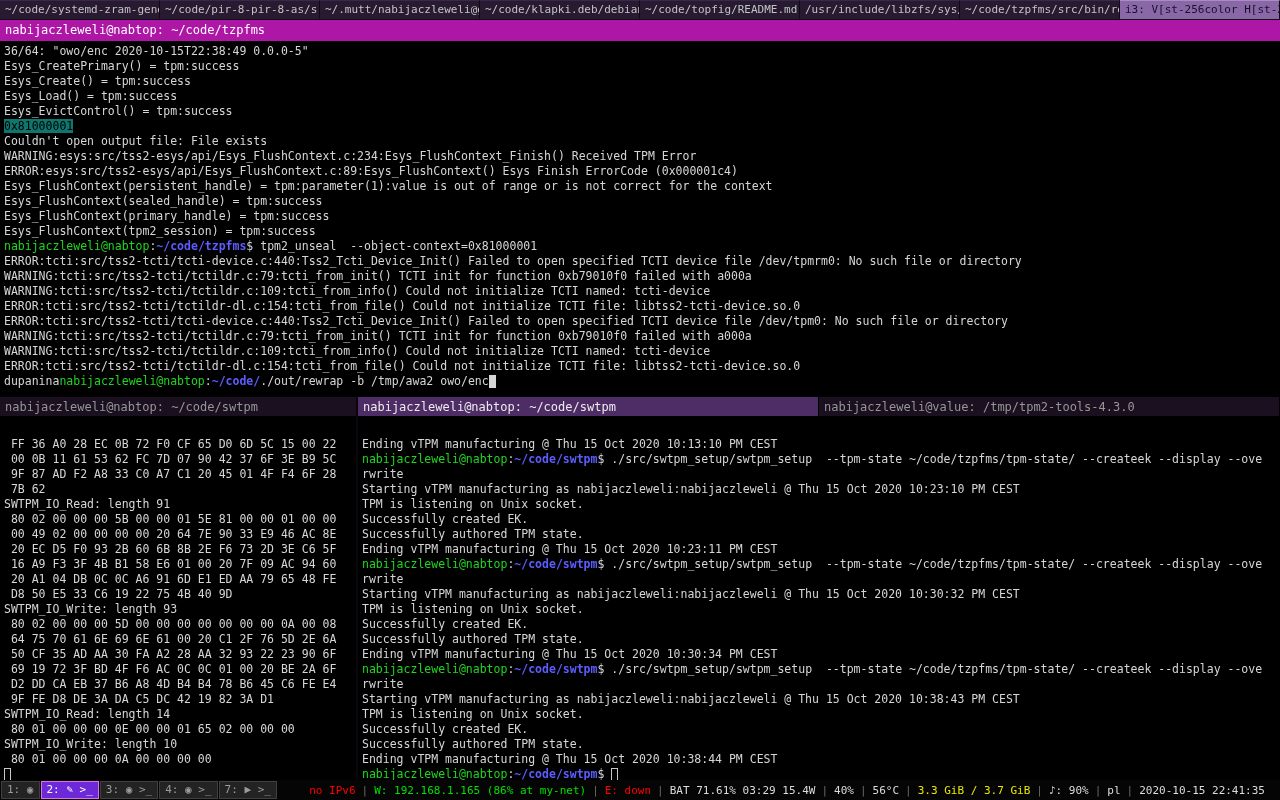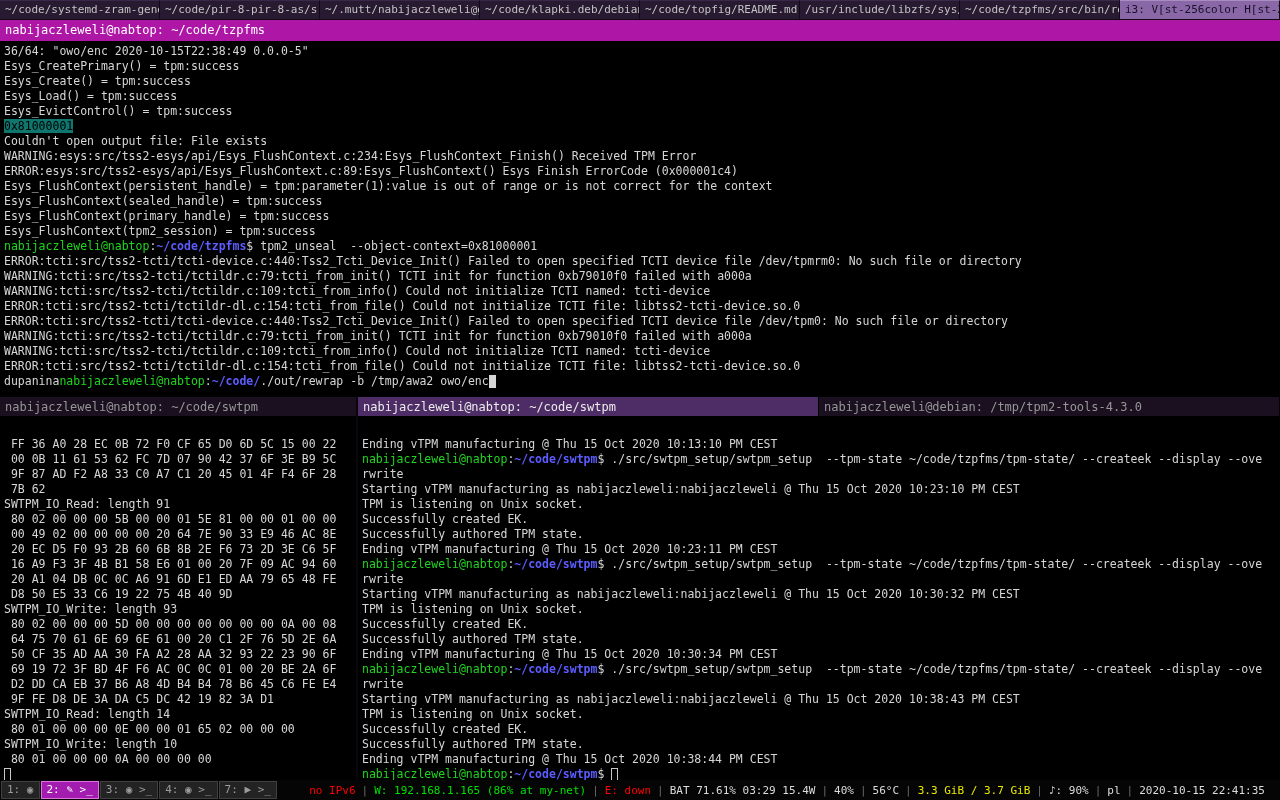--- a/index.html
+++ b/index.html
@@ -61,21 +61,21 @@
   
   .i3bar {
     height:20px; flex:0 0 auto; background:#050505; display:flex;
     justify-content:space-between; align-items:center; font-size:11px;
   }
   .ws-row { display:flex; height:20px; align-items:center; }
   .ws {
     height:18px; margin:1px 0 1px 1px; padding:0 5px; line-height:16px;
     background:#232323; color:#9c9c9c; border:1px solid #3f3f3f; white-space:pre;
   }
-  .ws.focused { background:#a21caf; color:#ffffff; border-color:#de71de; }
+  .ws.focused { background:#6d28d9; color:#ffffff; border-color:#de71de; }
   .status { display:flex; align-items:flex-end; padding-right:15px; white-space:pre; color:#dcdcdc; }
   .seg { white-space:pre; }
   .sep { color:#6a6a6a; padding:0 6px; }
   .red { color:#ff0000; }
   .green { color:#00e000; }
   .yellow { color:#e8e800; }
 </style>
 </head>
 <body>
 
@@ -97,21 +97,21 @@
   <div class="term top-term" id="main-term"><div class="tline"><span>36/64: "owo/enc 2020-10-15T22:38:49 0.0.0-5"</span></div><div class="tline"><span>Esys_CreatePrimary() = tpm:success</span></div><div class="tline"><span>Esys_Create() = tpm:success</span></div><div class="tline"><span>Esys_Load() = tpm:success</span></div><div class="tline"><span>Esys_EvictControl() = tpm:success</span></div><div class="tline"><span class="inv">0x81000001</span></div><div class="tline"><span>Couldn't open output file: File exists</span></div><div class="tline"><span>WARNING:esys:src/tss2-esys/api/Esys_FlushContext.c:234:Esys_FlushContext_Finish() Received TPM Error</span></div><div class="tline"><span>ERROR:esys:src/tss2-esys/api/Esys_FlushContext.c:89:Esys_FlushContext() Esys Finish ErrorCode (0x000001c4)</span></div><div class="tline"><span>Esys_FlushContext(persistent_handle) = tpm:parameter(1):value is out of range or is not correct for the context</span></div><div class="tline"><span>Esys_FlushContext(sealed_handle) = tpm:success</span></div><div class="tline"><span>Esys_FlushContext(primary_handle) = tpm:success</span></div><div class="tline"><span>Esys_FlushContext(tpm2_session) = tpm:success</span></div><div class="tline"><span class="g">nabijaczleweli@nabtop</span><span>:</span><span class="b">~/code/tzpfms</span><span>$ tpm2_unseal  --object-context=0x81000001</span></div><div class="tline"><span>ERROR:tcti:src/tss2-tcti/tcti-device.c:440:Tss2_Tcti_Device_Init() Failed to open specified TCTI device file /dev/tpmrm0: No such file or directory</span></div><div class="tline"><span>WARNING:tcti:src/tss2-tcti/tctildr.c:79:tcti_from_init() TCTI init for function 0xb79010f0 failed with a000a</span></div><div class="tline"><span>WARNING:tcti:src/tss2-tcti/tctildr.c:109:tcti_from_info() Could not initialize TCTI named: tcti-device</span></div><div class="tline"><span>ERROR:tcti:src/tss2-tcti/tctildr-dl.c:154:tcti_from_file() Could not initialize TCTI file: libtss2-tcti-device.so.0</span></div><div class="tline"><span>ERROR:tcti:src/tss2-tcti/tcti-device.c:440:Tss2_Tcti_Device_Init() Failed to open specified TCTI device file /dev/tpm0: No such file or directory</span></div><div class="tline"><span>WARNING:tcti:src/tss2-tcti/tctildr.c:79:tcti_from_init() TCTI init for function 0xb79010f0 failed with a000a</span></div><div class="tline"><span>WARNING:tcti:src/tss2-tcti/tctildr.c:109:tcti_from_info() Could not initialize TCTI named: tcti-device</span></div><div class="tline"><span>ERROR:tcti:src/tss2-tcti/tctildr-dl.c:154:tcti_from_file() Could not initialize TCTI file: libtss2-tcti-device.so.0</span></div><div class="tline"><span>dupanina</span><span class="g">nabijaczleweli@nabtop</span><span>:</span><span class="b">~/code/</span><span>./out/rewrap -b /tmp/awa2 owo/enc</span><span class="cur"> </span></div></div>
 
   <div class="bottom">
     <div class="pane-left">
       <div class="pane-title">nabijaczleweli@nabtop: ~/code/swtpm</div>
       <div class="term pane-term" id="left-term"><div class="tline"><span> FF 36 A0 28 EC 0B 72 F0 CF 65 D0 6D 5C 15 00 22</span></div><div class="tline"><span> 00 0B 11 61 53 62 FC 7D 07 90 42 37 6F 3E B9 5C</span></div><div class="tline"><span> 9F 87 AD F2 A8 33 C0 A7 C1 20 45 01 4F F4 6F 28</span></div><div class="tline"><span> 7B 62</span></div><div class="tline"><span>SWTPM_IO_Read: length 91</span></div><div class="tline"><span> 80 02 00 00 00 5B 00 00 01 5E 81 00 00 01 00 00</span></div><div class="tline"><span> 00 49 02 00 00 00 00 20 64 7E 90 33 E9 46 AC 8E</span></div><div class="tline"><span> 20 EC D5 F0 93 2B 60 6B 8B 2E F6 73 2D 3E C6 5F</span></div><div class="tline"><span> 16 A9 F3 3F 4B B1 58 E6 01 00 20 7F 09 AC 94 60</span></div><div class="tline"><span> 20 A1 04 DB 0C 0C A6 91 6D E1 ED AA 79 65 48 FE</span></div><div class="tline"><span> D8 50 E5 33 C6 19 22 75 4B 40 9D</span></div><div class="tline"><span>SWTPM_IO_Write: length 93</span></div><div class="tline"><span> 80 02 00 00 00 5D 00 00 00 00 00 00 00 0A 00 08</span></div><div class="tline"><span> 64 75 70 61 6E 69 6E 61 00 20 C1 2F 76 5D 2E 6A</span></div><div class="tline"><span> 50 CF 35 AD AA 30 FA A2 28 AA 32 93 22 23 90 6F</span></div><div class="tline"><span> 69 19 72 3F BD 4F F6 AC 0C 0C 01 00 20 BE 2A 6F</span></div><div class="tline"><span> D2 DD CA EB 37 B6 A8 4D B4 B4 78 B6 45 C6 FE E4</span></div><div class="tline"><span> 9F FE D8 DE 3A DA C5 DC 42 19 82 3A D1</span></div><div class="tline"><span>SWTPM_IO_Read: length 14</span></div><div class="tline"><span> 80 01 00 00 00 0E 00 00 01 65 02 00 00 00</span></div><div class="tline"><span>SWTPM_IO_Write: length 10</span></div><div class="tline"><span> 80 01 00 00 00 0A 00 00 00 00</span></div><div class="tline"><span class="hcur"> </span></div></div>
     </div>
     <div class="pane-right">
       <div class="ptab-row" id="ptabs">
           <div class="ptab pfocused">nabijaczleweli@nabtop: ~/code/swtpm</div>
-          <div class="ptab">nabijaczleweli@debian: /tmp/tpm2-tools-4.3.0</div>
+          <div class="ptab">nabijaczleweli@value: /tmp/tpm2-tools-4.3.0</div>
         </div>
       <div class="term pane-term" id="right-term"><div class="tline"><span>Ending vTPM manufacturing @ Thu 15 Oct 2020 10:13:10 PM CEST</span></div><div class="tline"><span class="g">nabijaczleweli@nabtop</span><span>:</span><span class="b">~/code/swtpm</span><span>$ ./src/swtpm_setup/swtpm_setup  --tpm-state ~/code/tzpfms/tpm-state/ --createek --display --ove</span></div><div class="tline"><span>rwrite</span></div><div class="tline"><span>Starting vTPM manufacturing as nabijaczleweli:nabijaczleweli @ Thu 15 Oct 2020 10:23:10 PM CEST</span></div><div class="tline"><span>TPM is listening on Unix socket.</span></div><div class="tline"><span>Successfully created EK.</span></div><div class="tline"><span>Successfully authored TPM state.</span></div><div class="tline"><span>Ending vTPM manufacturing @ Thu 15 Oct 2020 10:23:11 PM CEST</span></div><div class="tline"><span class="g">nabijaczleweli@nabtop</span><span>:</span><span class="b">~/code/swtpm</span><span>$ ./src/swtpm_setup/swtpm_setup  --tpm-state ~/code/tzpfms/tpm-state/ --createek --display --ove</span></div><div class="tline"><span>rwrite</span></div><div class="tline"><span>Starting vTPM manufacturing as nabijaczleweli:nabijaczleweli @ Thu 15 Oct 2020 10:30:32 PM CEST</span></div><div class="tline"><span>TPM is listening on Unix socket.</span></div><div class="tline"><span>Successfully created EK.</span></div><div class="tline"><span>Successfully authored TPM state.</span></div><div class="tline"><span>Ending vTPM manufacturing @ Thu 15 Oct 2020 10:30:34 PM CEST</span></div><div class="tline"><span class="g">nabijaczleweli@nabtop</span><span>:</span><span class="b">~/code/swtpm</span><span>$ ./src/swtpm_setup/swtpm_setup  --tpm-state ~/code/tzpfms/tpm-state/ --createek --display --ove</span></div><div class="tline"><span>rwrite</span></div><div class="tline"><span>Starting vTPM manufacturing as nabijaczleweli:nabijaczleweli @ Thu 15 Oct 2020 10:38:43 PM CEST</span></div><div class="tline"><span>TPM is listening on Unix socket.</span></div><div class="tline"><span>Successfully created EK.</span></div><div class="tline"><span>Successfully authored TPM state.</span></div><div class="tline"><span>Ending vTPM manufacturing @ Thu 15 Oct 2020 10:38:44 PM CEST</span></div><div class="tline"><span class="g">nabijaczleweli@nabtop</span><span>:</span><span class="b">~/code/swtpm</span><span>$ </span><span class="hcur"> </span></div></div>
     </div>
   </div>
 
   <div class="i3bar">
     <div class="ws-row" id="wsrow">
         <div class="ws">1: ◉</div>
         <div class="ws focused">2: ✎ &gt;_</div>
         <div class="ws">3: ◉ &gt;_</div>

